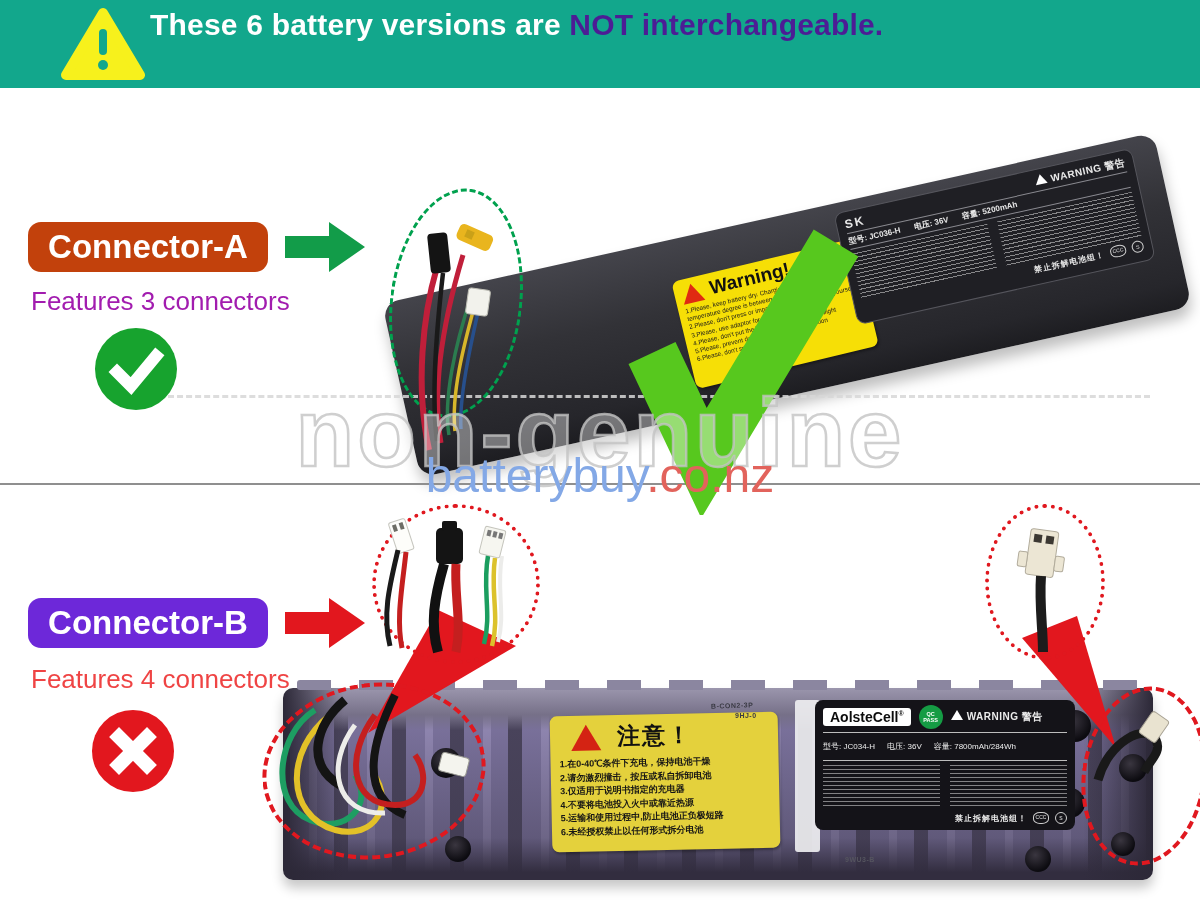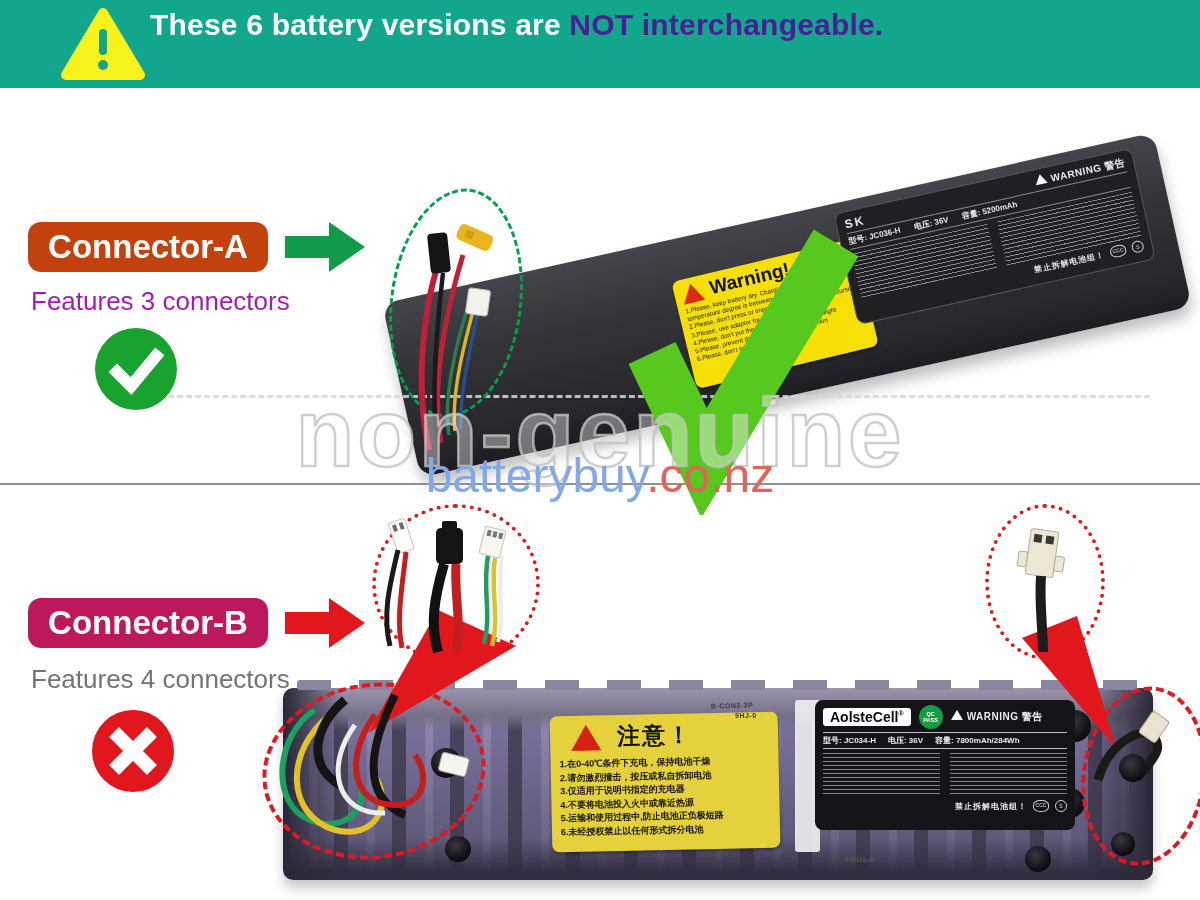--- a/index.html
+++ b/index.html
@@ -8,24 +8,24 @@
   
   .banner{position:absolute;left:0;top:0;width:1200px;height:88px;background:#12a78c;}
   .banner-tri{position:absolute;left:60px;top:7px;}
   .banner-text{position:absolute;left:150px;top:6px;color:#fff;font-weight:bold;
                font-size:30px;line-height:37px;letter-spacing:.2px;}
   .banner-text .yellow{color:#4c1d95;}
   
   .pill{position:absolute;width:240px;height:50px;border-radius:13px;color:#fff;
         font-size:33px;font-weight:bold;display:flex;align-items:center;justify-content:center;}
   .pill.green{left:28px;top:222px;background:#c2410c;}
-  .pill.red{left:28px;top:598px;background:#be185d;}
+  .pill.red{left:28px;top:598px;background:#6d28d9;}
   .features{position:absolute;left:31px;font-size:26px;font-weight:normal;}
   .features.green{top:286px;color:#a21caf;}
-  .features.red{top:664px;color:#737373;}
+  .features.red{top:664px;color:#ef4444;}
   .blockarrow{position:absolute;left:285px;width:80px;height:50px;}
   .badge{position:absolute;width:82px;height:82px;border-radius:50%;}
   .badge.ok{left:95px;top:328px;background:#17a32e;}
   .badge.no{left:92px;top:710px;background:#e2171e;}
   
   .battA{position:absolute;left:392px;top:216px;width:790px;height:178px;
          transform:rotate(-12.5deg);border-radius:16px;
          background:linear-gradient(180deg,#44444b 0%,#323237 40%,#26262b 85%,#1d1d21 100%);
          box-shadow:0 10px 14px rgba(0,0,0,.25);}
   .stickerA{position:absolute;left:288px;top:40px;width:187px;height:110px;background:#f6df06;
@@ -85,22 +85,22 @@
   .stickerB-title{font-size:23px;font-weight:bold;color:#111;letter-spacing:2px;}
   .nlist{margin-top:5px;font-size:9px;line-height:13.5px;color:#151515;font-weight:bold;}
   .labelB{position:absolute;left:532px;top:12px;width:260px;height:130px;background:#141318;
           border-radius:8px;padding:5px 8px;box-sizing:border-box;color:#ececec;}
   .labelB-top{display:flex;align-items:center;gap:8px;}
   .brandbox{background:#fff;color:#0c0c0c;font-weight:bold;font-size:14px;padding:1px 7px;border-radius:3px;}
   .brandbox sup{font-size:7px;}
   .qc{width:24px;height:24px;border-radius:50%;background:#159c44;color:#fff;font-size:5.5px;line-height:6px;
       font-weight:bold;display:flex;align-items:center;justify-content:center;text-align:center;}
   .labelB .warnhead{font-size:10px;}
-  .specrowB{display:flex;gap:12px;font-size:8px;font-weight:bold;border-top:1px solid #bdbdbd;
-            border-bottom:1px solid #bdbdbd;padding:2px 0;margin-top:3px;white-space:nowrap;}
+  .specrowB{display:flex;gap:12px;font-size:8px;font-weight:normal;border-top:1px solid #bdbdbd;
+            border-bottom:1px solid #bdbdbd;padding:8px 0;margin-top:3px;white-space:nowrap;}
   .labelB .txtblock{height:44px;}
   .wrapcode{position:absolute;font-size:7px;color:#3a3a44;font-weight:bold;letter-spacing:.5px;z-index:3;}
   .stripB{position:absolute;left:512px;top:12px;width:25px;height:152px;background:rgba(238,238,240,.92);
           border-radius:3px;}
   
   .annot{position:absolute;left:0;top:0;z-index:20;pointer-events:none;}
   .lay25{z-index:25}.lay35{z-index:35}
   .dotcirc{position:absolute;border:4px dotted #e0181f;border-radius:50%;z-index:30;}
   .dc1{left:372px;top:504px;width:160px;height:152px;}
   .dc2{left:985px;top:504px;width:112px;height:148px;}

